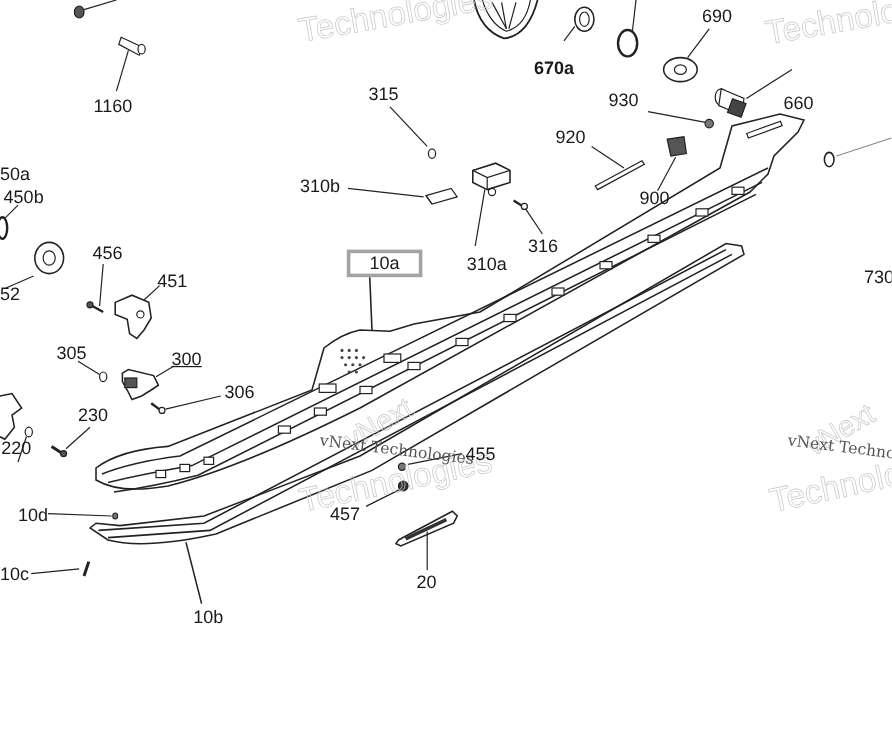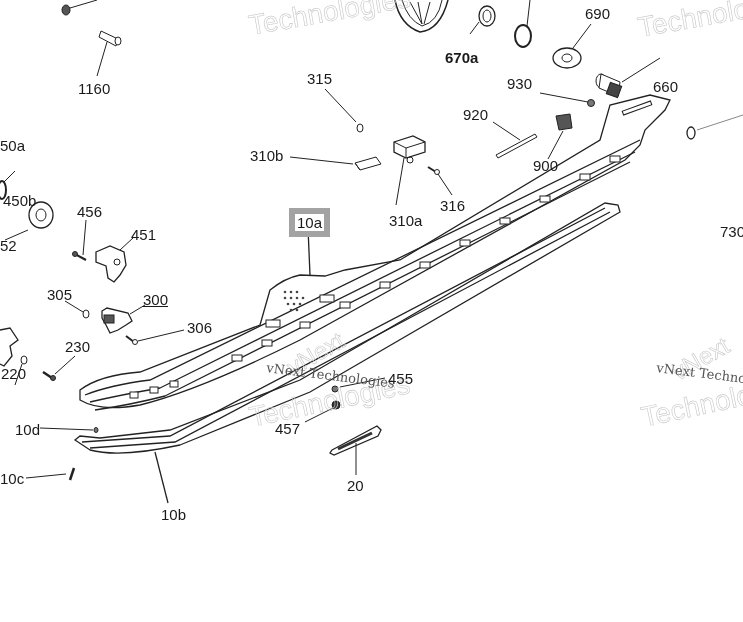--- a/index.html
+++ b/index.html
@@ -1,19 +1,19 @@
 <!DOCTYPE html>
 <html><head>
 <meta charset="utf-8">
 <style>
   html, body { margin: 0; padding: 0; background: #ffffff; }
   body { width: 743px; height: 622px; overflow: hidden; position: relative; font-family: "Liberation Sans", sans-serif; }
   #diagram { position: absolute; left: 0; top: 0; width: 743px; height: 622px; }
   .callout { position: absolute; font-size: 15px; color: #1a1a1a; line-height: 1; white-space: nowrap; cursor: pointer; }
-  .callout.highlight { border: 6px solid #a3a3a3; padding: 1px 2px; background: #fff; }
+  .callout.highlight { border: 3px solid #a3a3a3; padding: 1px 16px; background: #fff; }
   .wm { position: absolute; white-space: nowrap; color: transparent; -webkit-text-stroke: 0.6px #c8c8c8; pointer-events: none; }
   .wm-small { position: absolute; white-space: nowrap; color: #555; font-family: "DejaVu Serif", serif; font-size: 13px; pointer-events: none; }
 </style>
 </head>
 <body>
 
 <div id="diagram">
   <svg width="743" height="622" viewBox="0 0 743 622" style="position:absolute;left:0;top:0">
     <g fill="none" stroke="#222" stroke-width="1">
 
@@ -227,21 +227,21 @@
   <div class="wm" style="left:637px;top:-2px;font-size:28px;transform:rotate(-10deg);">Technologies</div>
   <div class="wm" style="left:285px;top:340px;font-size:24px;transform:rotate(-30deg);">vNext</div>
   <div class="wm" style="left:248px;top:385px;font-size:28px;transform:rotate(-12deg);">Technologies</div>
   <div class="wm-small" style="left:266px;top:368px;transform:rotate(7deg);">vNext Technologies</div>
   <div class="wm" style="left:670px;top:345px;font-size:24px;transform:rotate(-30deg);">vNext</div>
   <div class="wm" style="left:640px;top:385px;font-size:28px;transform:rotate(-12deg);">Technologies</div>
   <div class="wm-small" style="left:656px;top:368px;transform:rotate(7deg);">vNext Technologies</div>
 
   <div class="callout" style="left:78px;top:81px;">1160</div>
   <div class="callout" style="left:0px;top:114px;margin-top:24px;">50a</div>
-  <div class="callout" style="left:3px;top:157px;margin-top:36px;">450b</div>
+  <div class="callout" style="left:3px;top:157px;">450b</div>
   <div class="callout" style="left:0px;top:238px;">52</div>
   <div class="callout" style="left:77px;top:204px;text-align:right;">456</div>
   <div class="callout" style="left:131px;top:227px;">451</div>
   <div class="callout" style="left:47px;top:287px;">305</div>
   <div class="callout" style="left:143px;top:292px;text-decoration:underline;">300</div>
   <div class="callout" style="left:187px;top:320px;">306</div>
   <div class="callout" style="left:65px;top:339px;">230</div>
   <div class="callout" style="left:1px;top:366px;">220</div>
   <div class="callout" style="left:15px;top:422px;">10d</div>
   <div class="callout" style="left:0px;top:471px;">10c</div>

